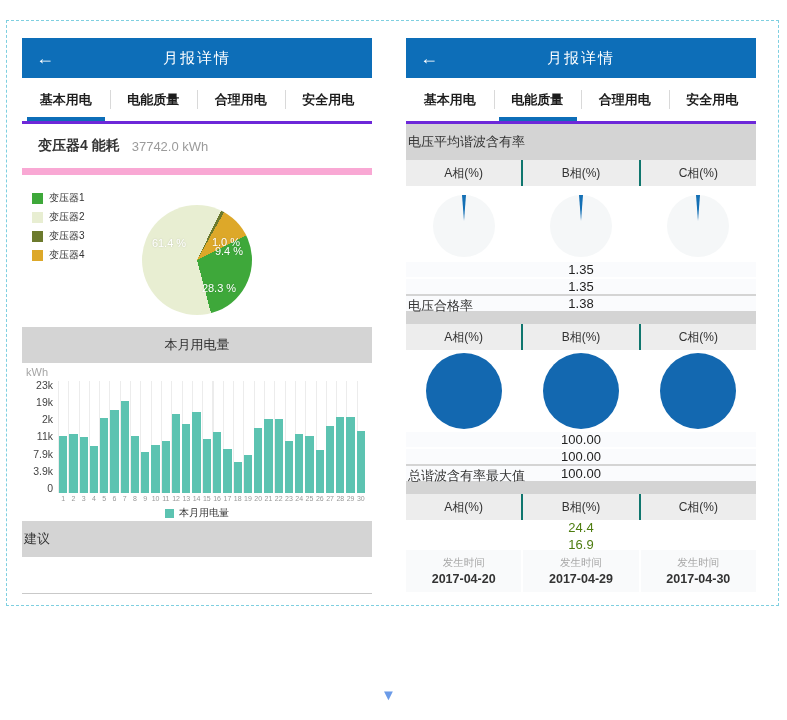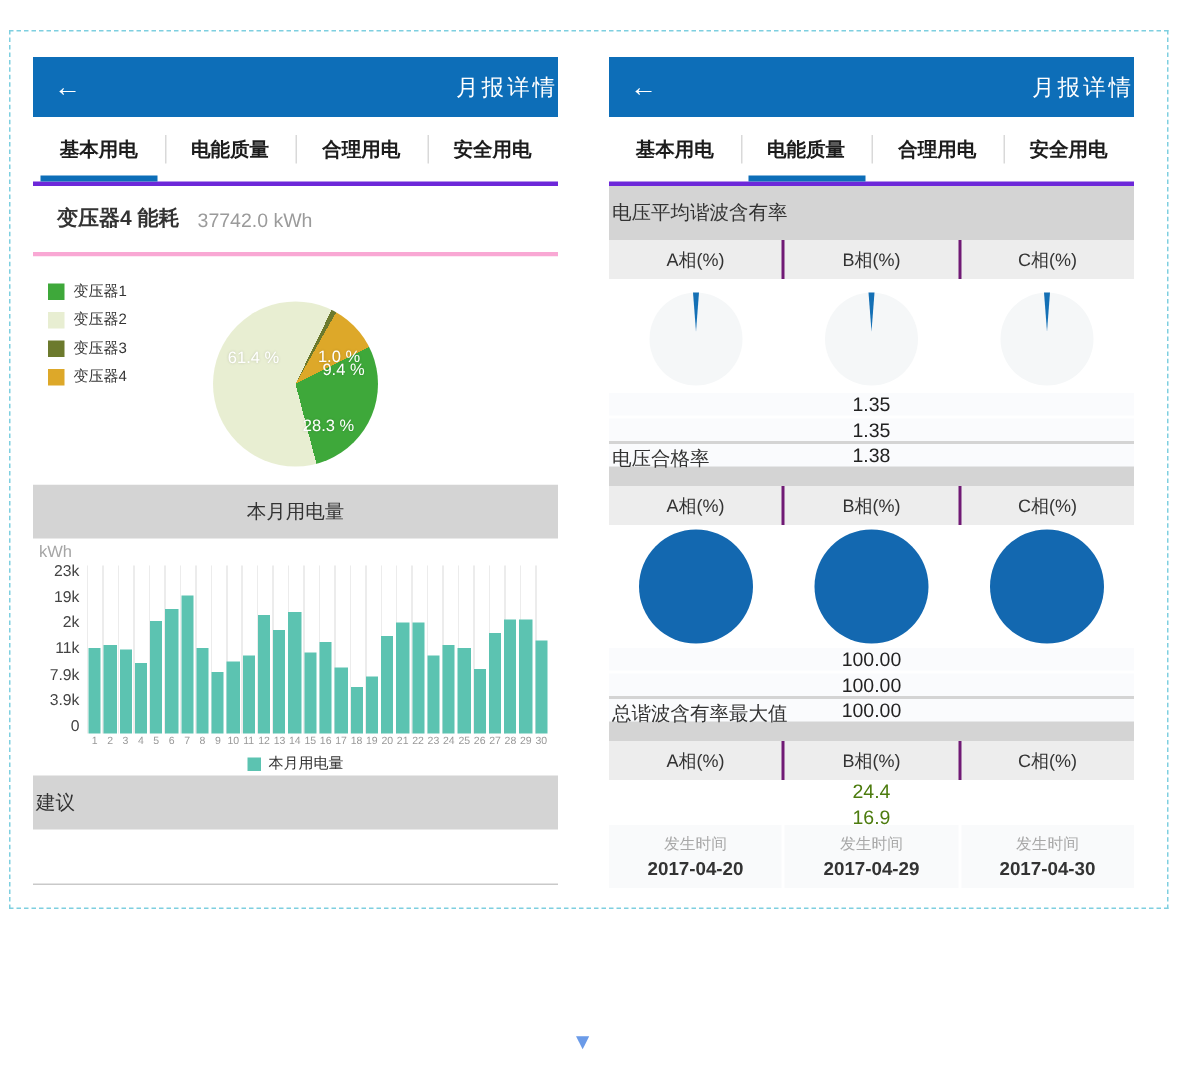--- a/index.html
+++ b/index.html
@@ -7,33 +7,33 @@
         font-family:"Liberation Sans",sans-serif;}
   .dashed-box{position:absolute;left:6px;top:20px;width:771px;height:584px;
         border:1px dashed #7ecfe0;}
   .screen{position:absolute;top:38px;width:350px;background:#fff;}
   .screen-left{left:22px;}
   .screen-right{left:406px;}
 
   
   .appbar{height:40px;background:#0d6eb8;color:#fff;display:flex;align-items:center;position:relative;}
   .back{position:absolute;left:14px;font-size:18px;line-height:18px;cursor:pointer;}
-  .appbar-title{flex:1;text-align:right;font-size:15px;letter-spacing:2px;}
+  .appbar-title{flex:1;text-align:center;font-size:15px;letter-spacing:2px;}
 
   
   .tabs{height:43px;display:flex;position:relative;background:#fff;border-bottom:3px solid #6d28d9;}
   .tab{flex:1;display:flex;align-items:center;justify-content:center;font-size:13px;
        font-weight:bold;color:#1c1c1c;position:relative;cursor:pointer;}
   .tab:not(:first-child)::before{content:"";position:absolute;left:0;top:12px;height:19px;width:1px;background:#d9d9d9;}
   .tab-underline{position:absolute;bottom:0;height:4px;width:78px;background:#0d6eb8;}
   .screen-left .tab-underline{left:5px;}
   .screen-right .tab-underline{left:calc(25% + 5px);}
 
   
-  .energy-row{height:44px;display:flex;align-items:center;padding-left:16px;border-bottom:3px solid #f9a8d4;}
+  .energy-row{height:44px;display:flex;align-items:center;padding-left:16px;border-bottom:7px solid #f9a8d4;}
   .energy-label{font-size:14px;color:#333;font-weight:bold;}
   .energy-value{font-size:13px;color:#9b9b9b;margin-left:12px;}
 
   .pie-area{height:152px;position:relative;background:#fff;}
   .legend{position:absolute;left:10px;top:16px;}
   .lg-item{display:flex;align-items:center;margin-bottom:5px;}
   .lg-sq{width:11px;height:11px;margin-right:6px;flex:none;}
   .lg-label{font-size:10px;color:#333;}
   .pie{position:absolute;left:120px;top:30px;width:110px;height:110px;border-radius:50%;}
   .pie-label{position:absolute;color:#fff;font-size:11px;transform:translate(-50%,-50%);
@@ -56,21 +56,21 @@
   .plot{height:112px;display:flex;align-items:flex-end;
         background:repeating-linear-gradient(90deg,#ececec 0 1px,transparent 1px 10.3px);}
   .bar{flex:1;margin:0 1px;background:#5cc3b1;}
   .xlabels{display:flex;height:12px;}
   .xl{flex:1;text-align:center;font-size:7px;color:#999;line-height:12px;overflow:hidden;}
   .bar-legend{height:16px;display:flex;align-items:center;justify-content:center;font-size:10px;color:#333;}
   .bar-legend .lg-sq{width:9px;height:9px;margin-right:5px;}
   .suggest-empty{height:36px;border-bottom:1px solid #c9c9c9;}
 
   
-  .colhead{height:26px;display:flex;gap:2px;background:#701a75;}
+  .colhead{height:26px;display:flex;gap:2px;background:#0f766e;}
   .colhead .col{background:#ededed;}
   .col{flex:1;display:flex;align-items:center;justify-content:center;font-size:12px;color:#333;}
   .chart-row{display:flex;gap:2px;background:#fff;}
   .needle-row{height:76px;}
   .needle-row .col{background:#fff;position:relative;}
   .mini-circle{position:relative;width:62px;height:62px;border-radius:50%;background:#f5f7f8;margin-top:4px;}
   .needle{position:absolute;top:0;left:50%;margin-left:-2px;width:0;height:0;
           border-left:2px solid transparent;border-right:2px solid transparent;
           border-top:26px solid #1470b5;}
   .value-row{height:26px;display:flex;gap:2px;background:#fff;flex-direction:column;}

